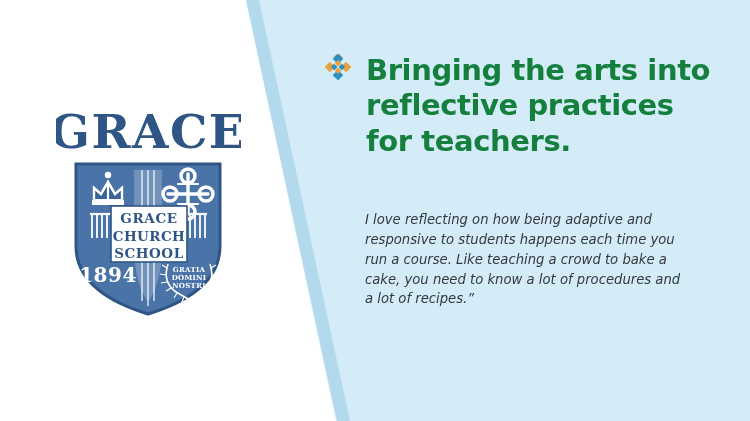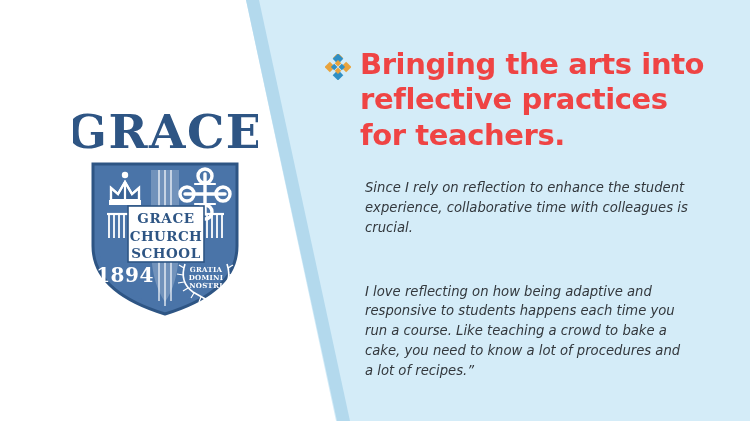--- a/index.html
+++ b/index.html
@@ -52,27 +52,27 @@
     align-items: flex-start;
     gap: 8px;
   }
   .pinwheel-icon {
     flex: 0 0 auto;
     width: 26px;
     height: 26px;
     margin-top: 8px;
   }
   .headline {
-    margin: 1px;
+    margin: 7px;
     font-family: "DejaVu Sans", sans-serif;
     font-size: 29px;
     font-weight: bold;
     line-height: 1.22;
     letter-spacing: -0.4px;
-    color: #ef4444;
+    color: #15803d;
     max-width: 360px;
   }
 
   .body-block {
     margin-top: 24px;
     margin-left: 40px;
     width: 325px;
   }
   .body-para {
     margin: 0 0 17px 0;
@@ -80,21 +80,21 @@
     font-style: italic;
     font-size: 13.2px;
     line-height: 1.50;
     color: #33383d;
   }
   .body-para:last-child { margin-bottom: 0; margin-top: 44px; }
 
   
   .logo {
     position: absolute;
-    left: 73px;
+    left: 56px;
     top: 96px;
     width: 185px;
     height: 225px;
     text-align: right;
   }
 </style>
 </head>
 <body>
 
 <div id="slide">
@@ -210,18 +210,17 @@
               <rect x="-5" y="0.4" width="4.6" height="4.6" fill="#2f8fc4"></rect>
               <rect x="0.4" y="0.4" width="4.6" height="4.6" fill="#e8a33d"></rect>
             </g>
           </g>
         </svg>
       </span>
       <h1 class="headline">Bringing the arts into reflective practices for teachers.</h1>
     </div>
 
     <div class="body-block">
-      <p class="body-para">Since I rely on reflection to enhance the student experience, collaborative time with colleagues is crucial.</p>
       <p class="body-para">I love reflecting on how being adaptive and responsive to students happens each time you run a course. Like teaching a crowd to bake a cake, you need to know a lot of procedures and a lot of recipes.”</p>
     </div>
 
   </div>
 </div>
 
 </body></html>

